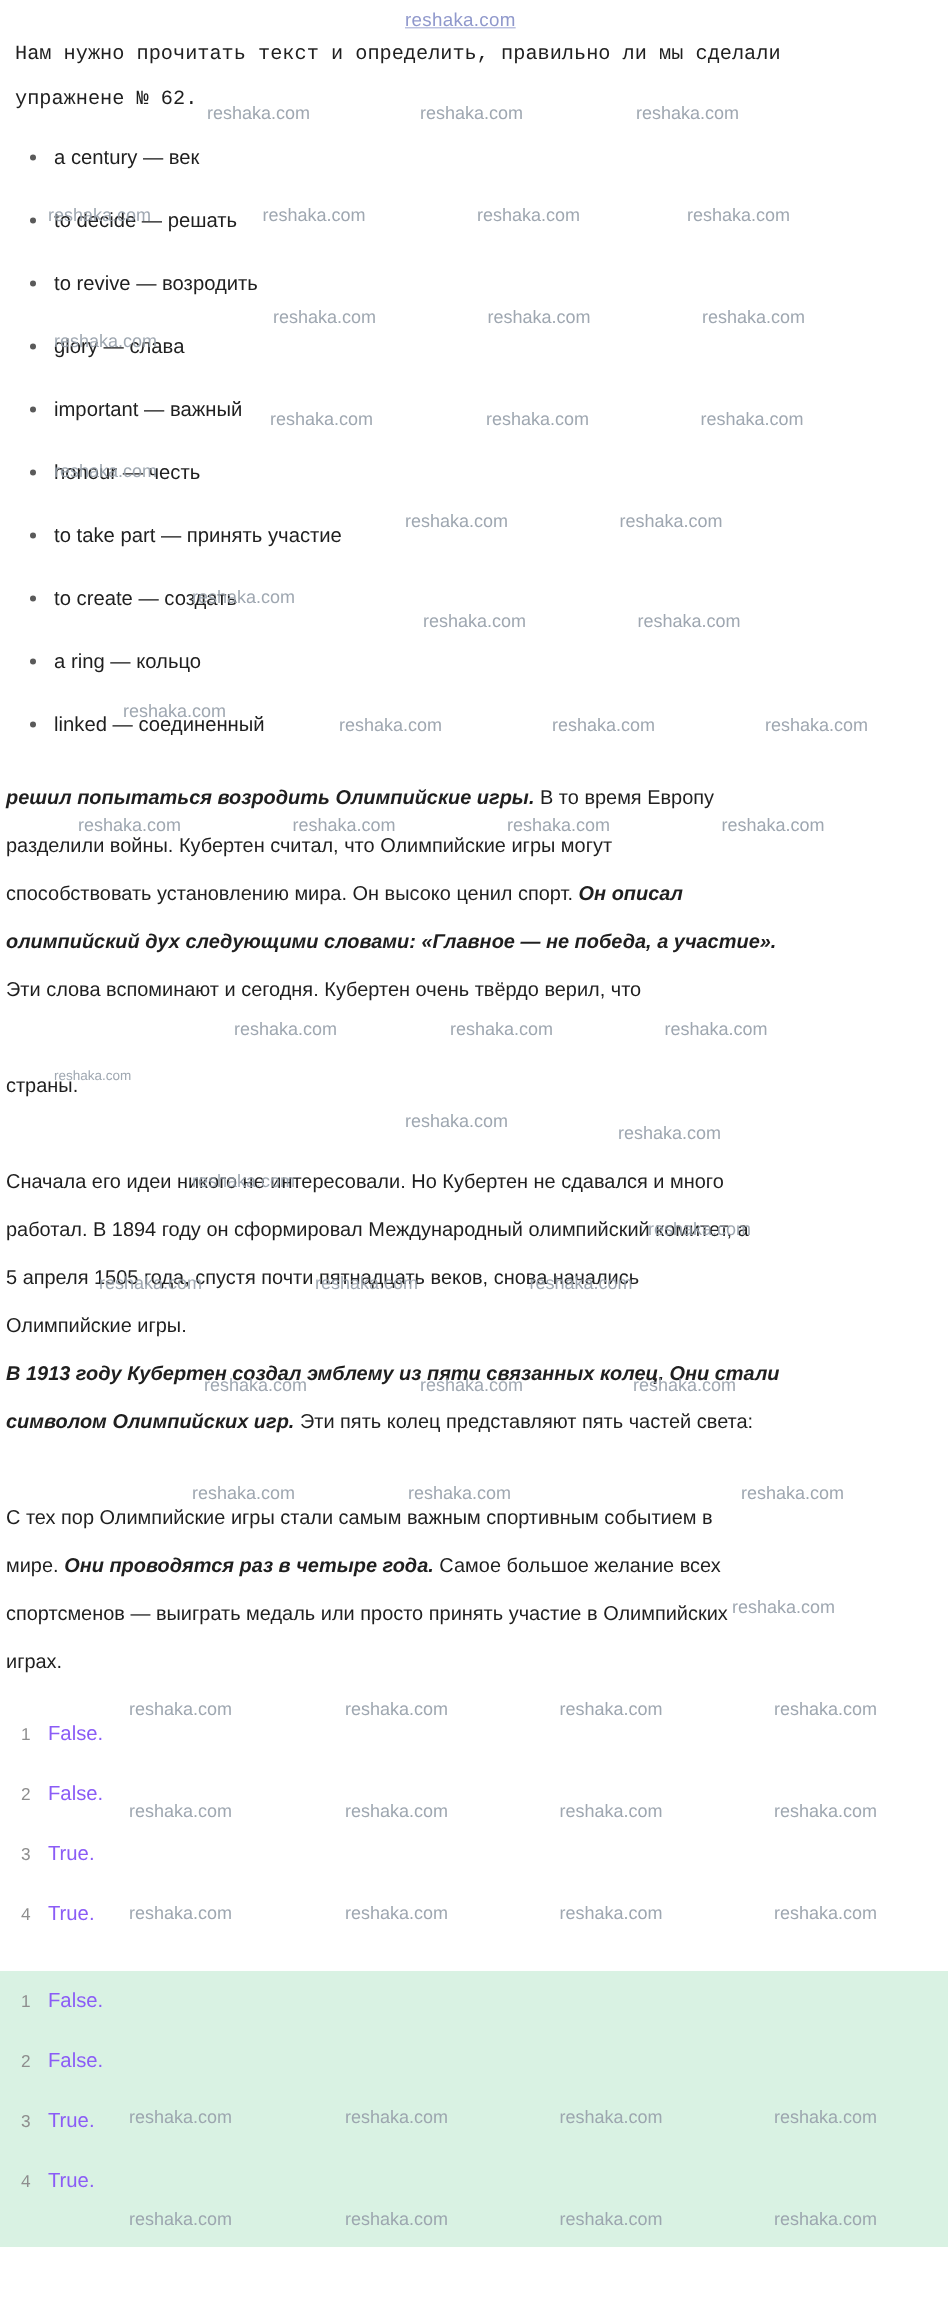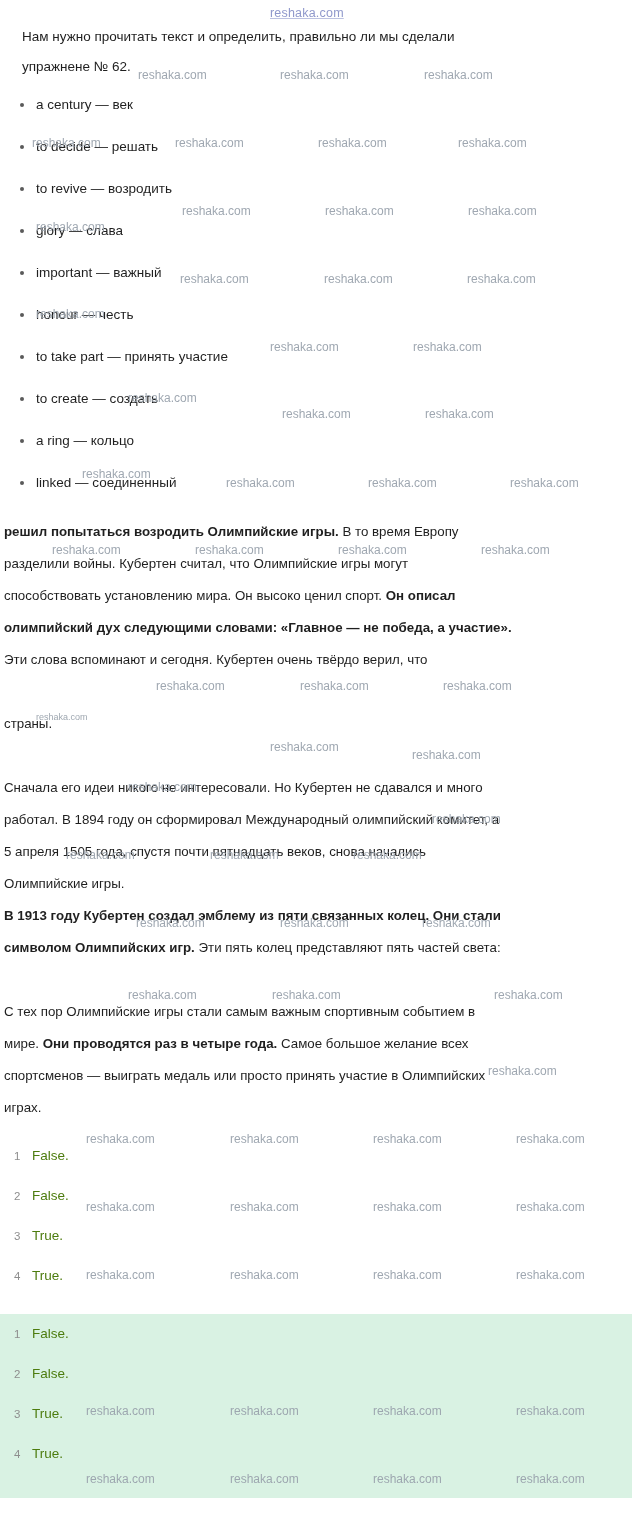--- a/index.html
+++ b/index.html
@@ -47,24 +47,25 @@
     position: relative;
     z-index: 1;
     padding: 0;
   }
 
   .topbar {
     height: 22px;
   }
 
   .intro {
-    padding: 0 22px;
+    padding: 0 10px;
     font-size: 13.5px;
     line-height: 30px;
     color: #1f1f1f;
+    font-family: Liberation Mono, monospace;
   }
   .intro .line {
     white-space: nowrap;
   }
 
   ul.vocab {
     list-style: none;
     margin: 14px 0 0 0;
     padding: 0 0 0 18px;
   }
@@ -93,20 +94,21 @@
     padding: 0 4px;
     font-size: 13.3px;
     line-height: 32px;
     color: #1f1f1f;
   }
   .body-text p {
     margin: 0 0 0 0;
   }
   .body-text b {
     font-weight: bold;
+    font-style: italic;
   }
   .gap {
     height: 32px;
   }
 
   .answers {
     margin-top: 24px;
     padding: 0 0 0 14px;
   }
   .answer-row {
@@ -115,21 +117,21 @@
     gap: 8px;
     height: 40px;
     font-size: 13.5px;
   }
   .answer-row .num {
     color: #8e8e8e;
     font-size: 11.5px;
     min-width: 10px;
   }
   .answer-row .val {
-    color: #4d7c0f;
+    color: #8b5cf6;
   }
 
   .answers-highlight {
     background: #d9f2e3;
     padding: 12px 0 12px 14px;
     margin-top: 6px;
   }
   .answers-highlight .answer-row {
     height: 40px;
   }

